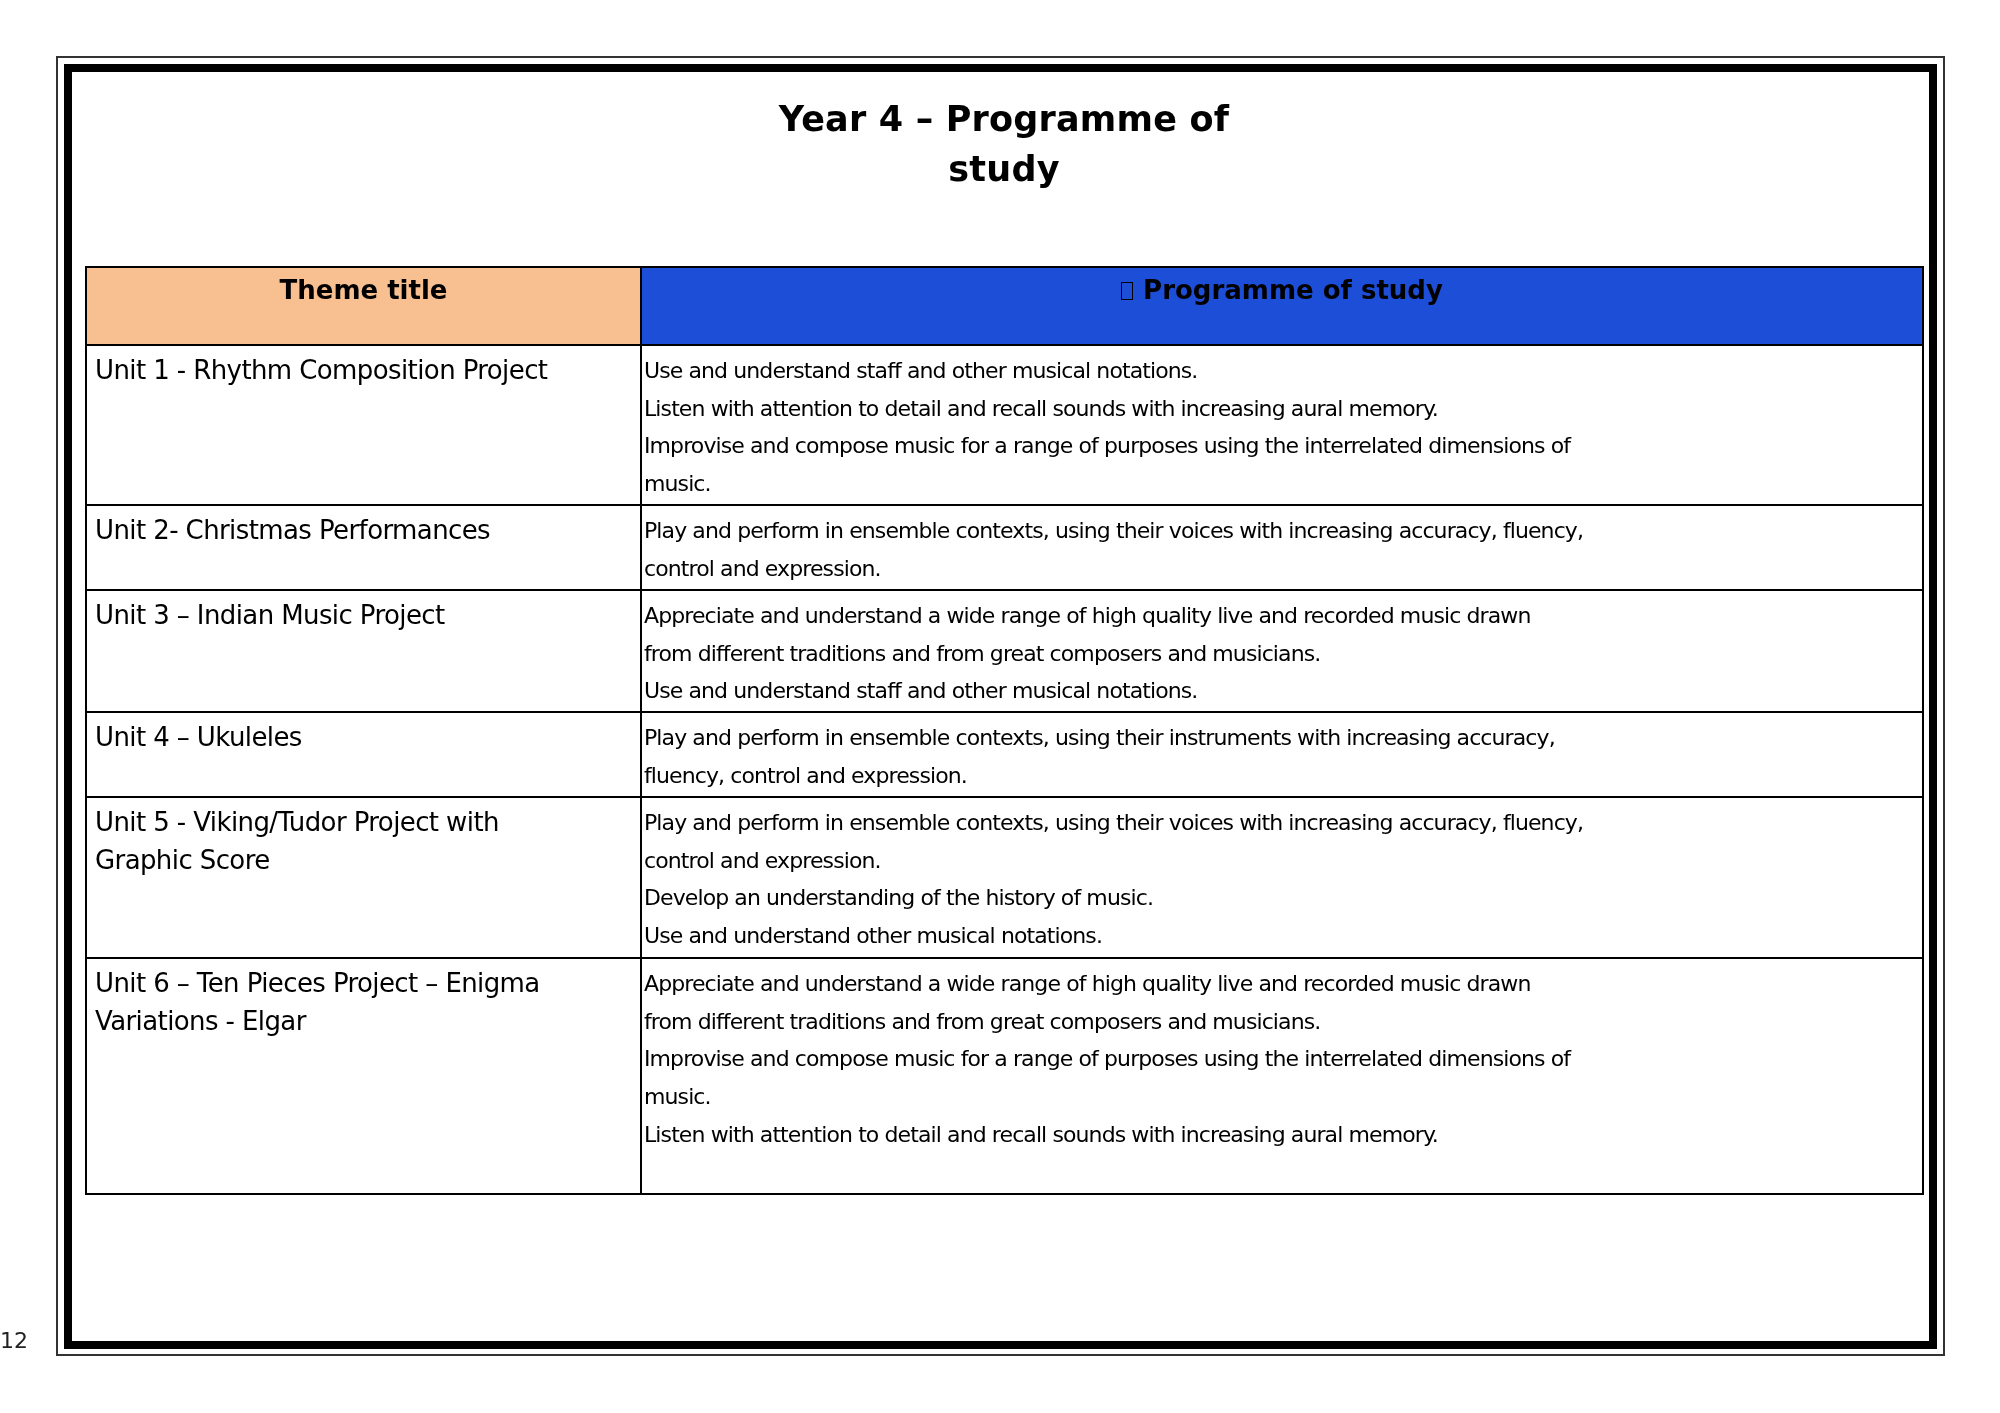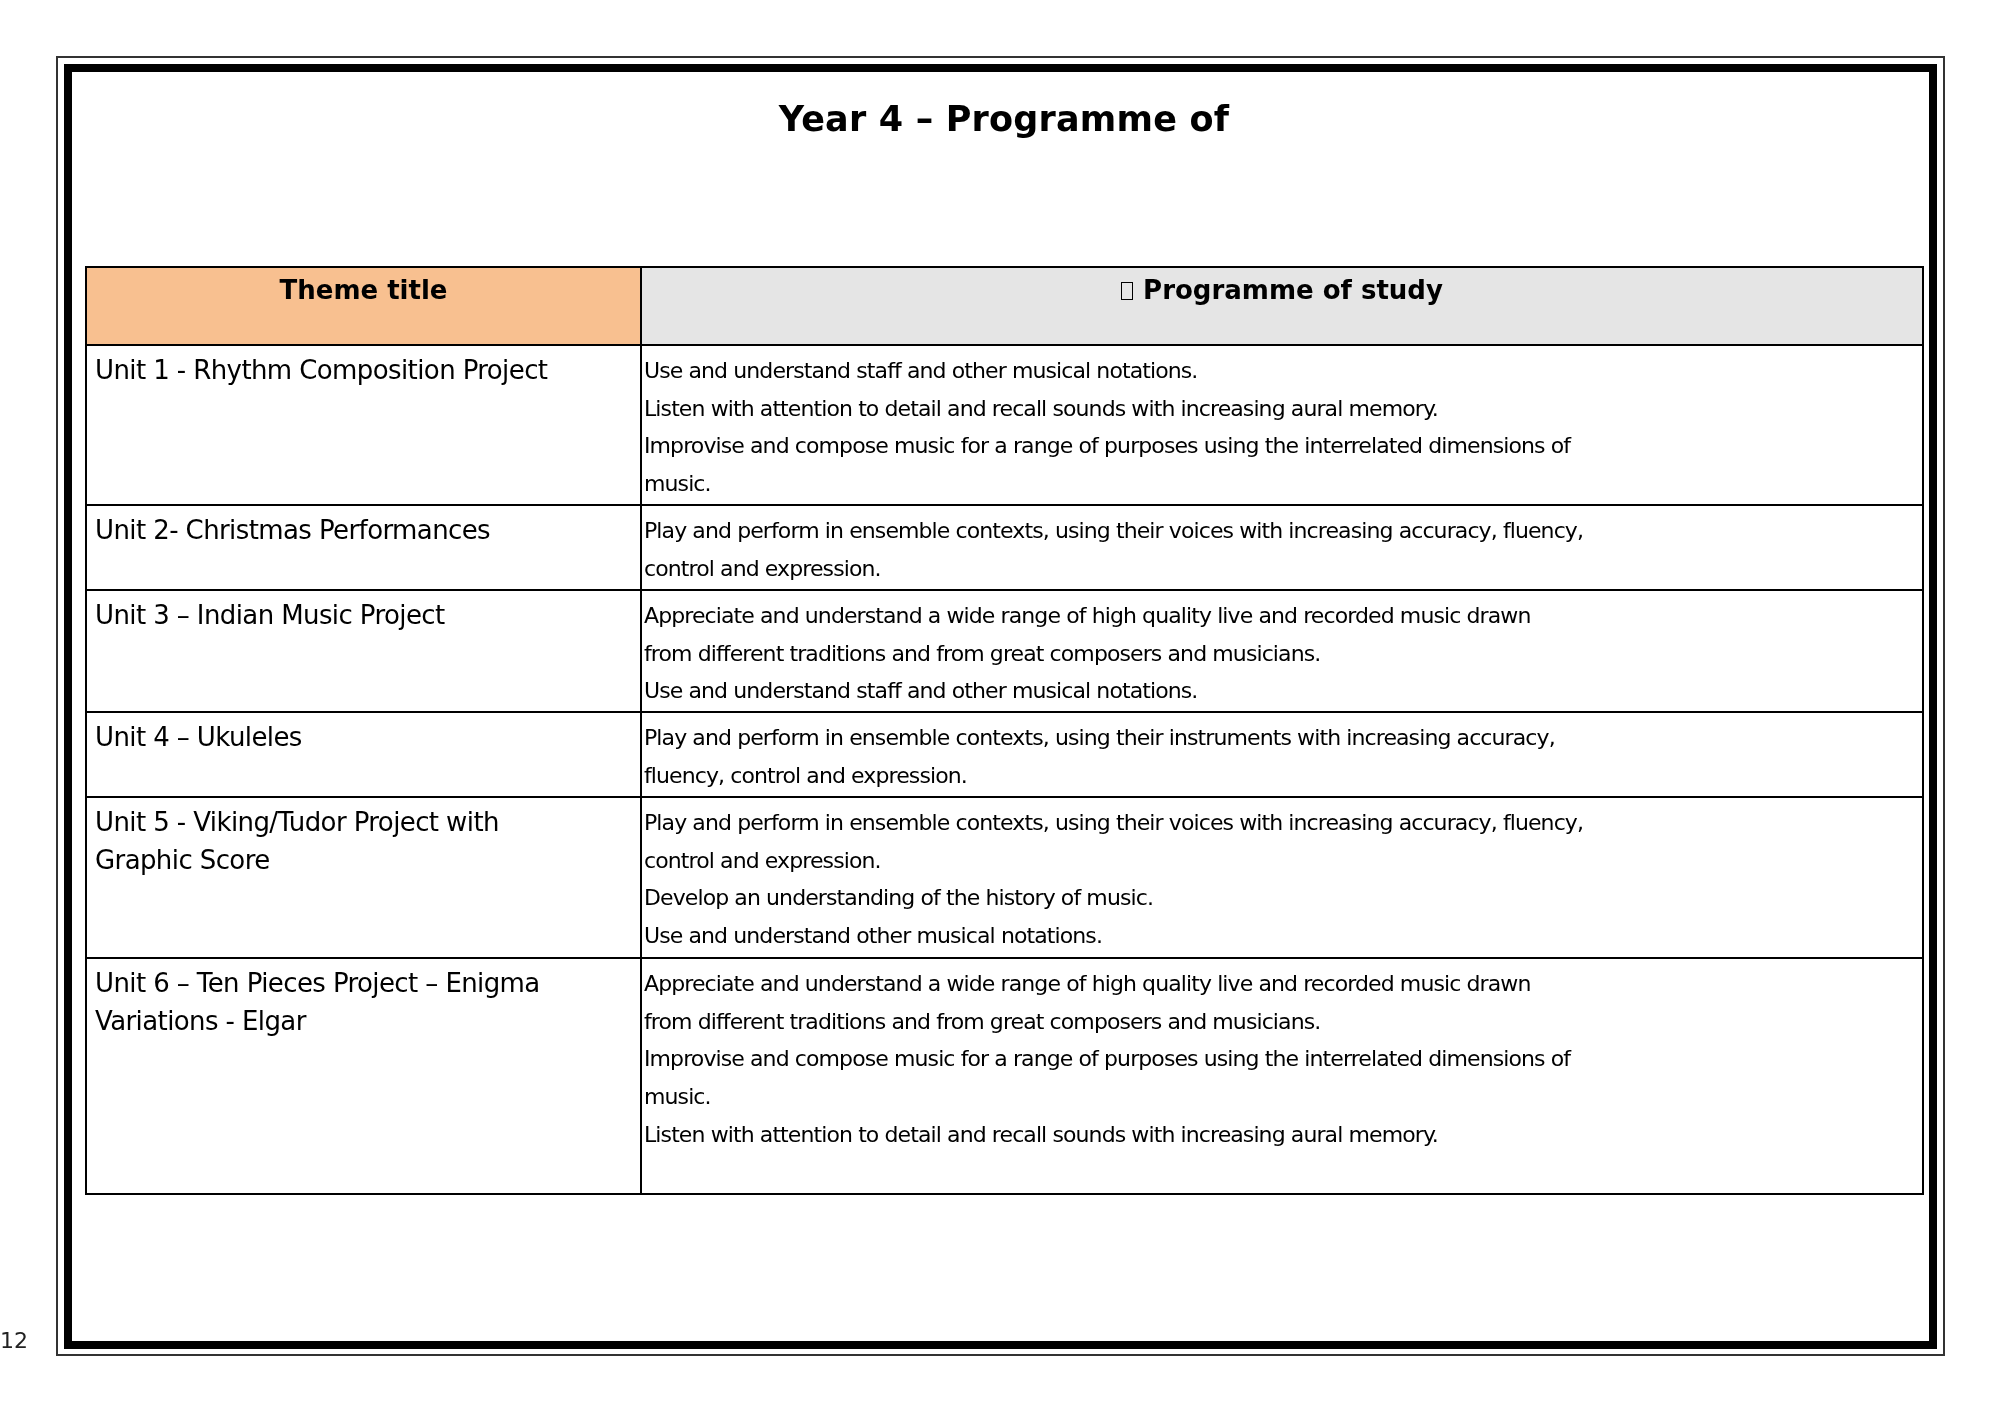--- a/index.html
+++ b/index.html
@@ -36,33 +36,34 @@
   tr.r6 td { height:228px; }
 </style>
 </head>
 <body>
 
 <div class="border-outer"></div>
 <div class="border-inner"></div>
 
 <div class="title">
   <span>Year 4 – Programme  of</span>
+  <span>study</span>
 </div>
 
 <table class="pos">
   <colgroup>
       <col class="c1">
       <col class="c2">
     </colgroup>
   <thead>
     <tr>
       <th style="background: rgb(248, 192, 144);">
         <span>Theme title</span>
       </th>
-      <th style="background: #e5e5e5;">
+      <th style="background: #1d4ed8;">
         <span class="glyph"></span><span>Programme of study</span>
       </th>
     </tr>
   </thead>
   <tbody id="tbody">
     <tr class="r1">
       <td>
         <span class="line">Unit 1 - Rhythm Composition Project</span>
       </td>
       <td class="pos-cell">

